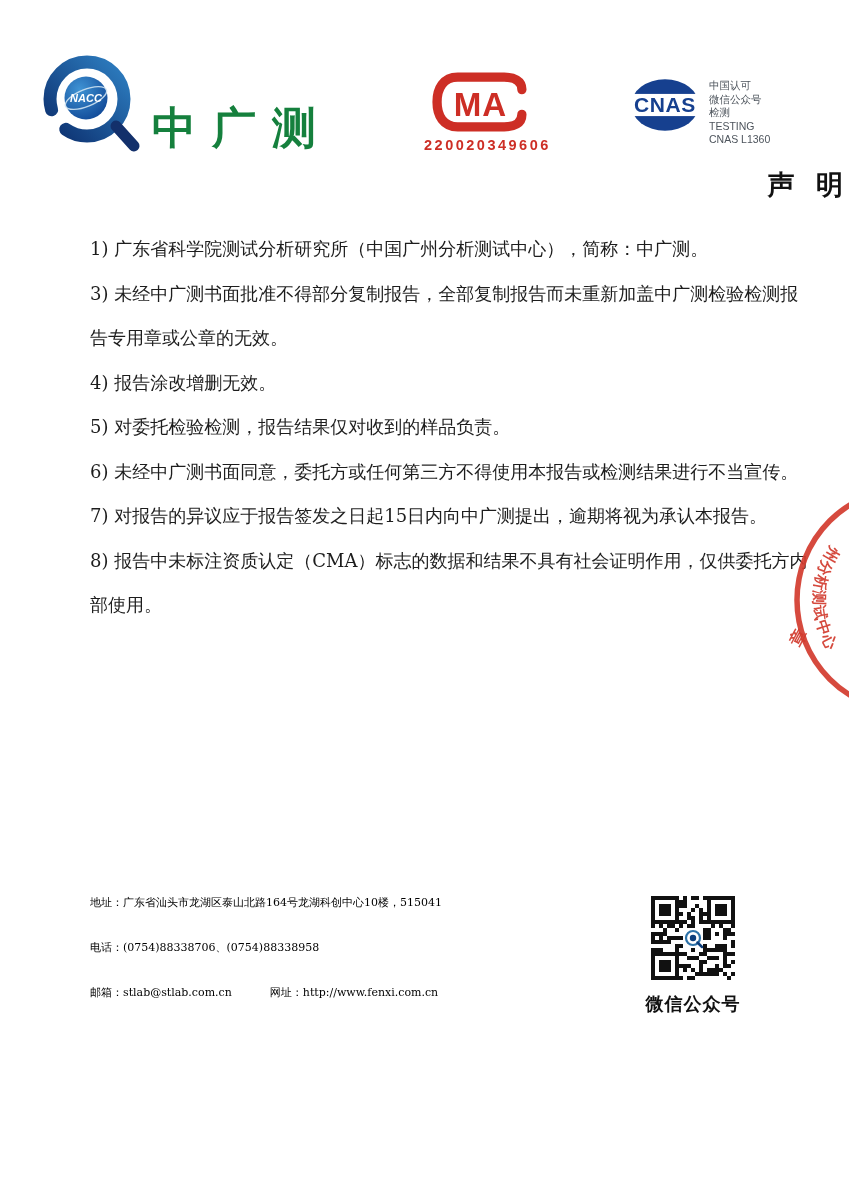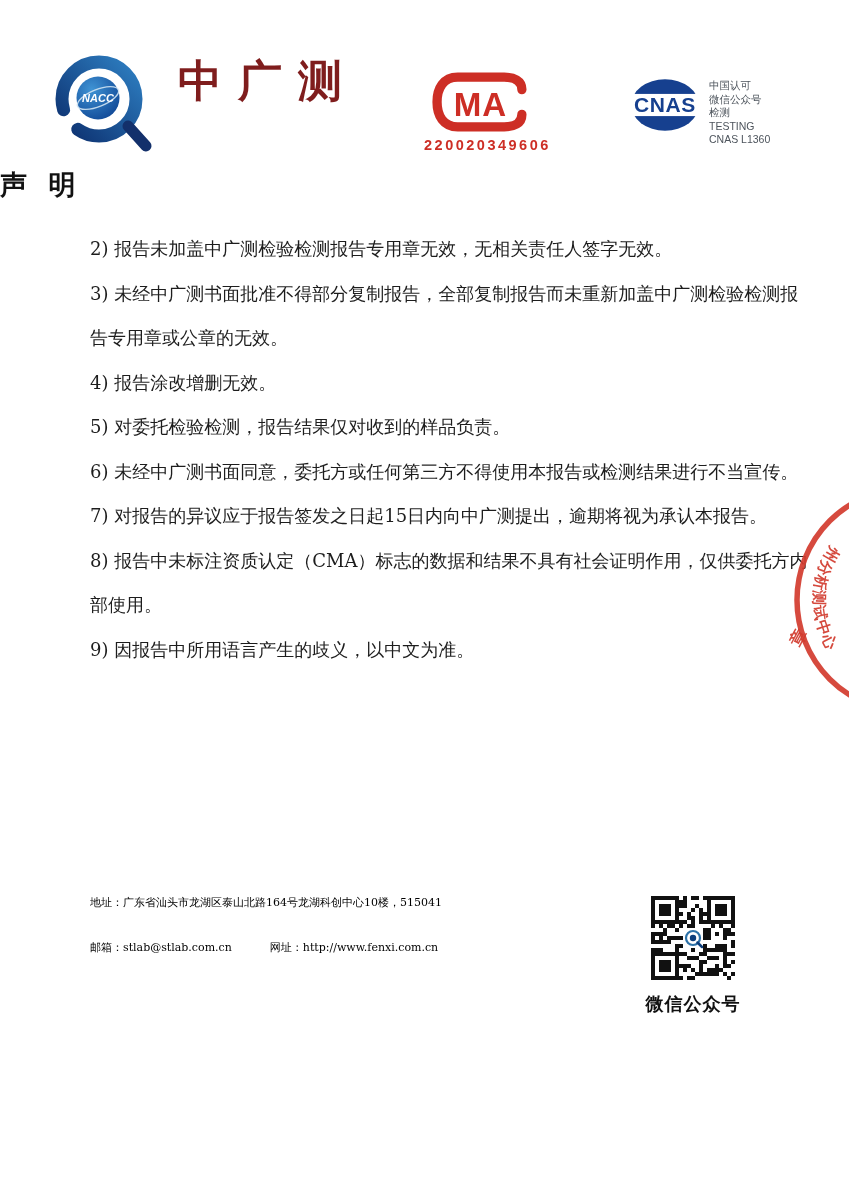--- a/index.html
+++ b/index.html
@@ -1,32 +1,32 @@
 <!DOCTYPE html>
 <html><head>
 <meta charset="utf-8">
 <style>
   html,body{margin:0;padding:0;background:#ffffff;}
   .page{position:relative;width:849px;height:1200px;background:#fff;overflow:hidden;
         font-family:"DejaVu Serif","Liberation Serif",serif;color:#1f1f1f;}
 
   
-  .org-logo{position:absolute;left:48px;top:52px;display:flex;align-items:flex-start;}
+  .org-logo{position:absolute;left:36px;top:52px;display:flex;align-items:flex-end;}
   .org-name{font-family:Liberation Mono, monospace;font-weight:bold;font-size:44px;
-            color:#7f1d1d;letter-spacing:16px;margin-left:24px;white-space:nowrap;}
+            color:#15803d;letter-spacing:16px;margin-left:10px;white-space:nowrap;}
   .cma{position:absolute;left:424px;top:72px;width:112px;text-align:center;}
   .cma-number{font-family:"Liberation Sans",sans-serif;font-weight:bold;color:#cd2e25;
               font-size:14.5px;letter-spacing:2.5px;margin-top:1px;white-space:nowrap;}
   .ilac{position:absolute;left:544px;top:66px;width:84px;height:84px;}
   .cnas{position:absolute;left:630px;top:78px;display:flex;align-items:flex-start;gap:9px;}
   .cnas-lines{font-family:Liberation Sans, sans-serif;font-size:10.5px;line-height:13.5px;
               color:#4d545c;white-space:nowrap;padding-top:1px;}
 
   
-  .doc-title{position:absolute;top:167px;left:0;width:100%;text-align:left;
+  .doc-title{position:absolute;top:167px;left:0;width:100%;text-align:right;
              font-size:27px;font-weight:bold;letter-spacing:6px;color:#111;}
   .statements{position:absolute;left:90px;top:227px;width:700px;font-size:18px;
               line-height:44.5px;white-space:nowrap;color:#1d1d1d;}
 
   
   .stamp{position:absolute;right:0;top:500px;width:72px;height:205px;pointer-events:none;}
 
   
   .footer-rows{position:absolute;left:90px;top:880px;font-size:11px;line-height:45px;
                white-space:nowrap;color:#000000;}
@@ -82,46 +82,48 @@
       <div>微信公众号</div>
       <div>检测</div>
       <div>TESTING</div>
       <div>CNAS L1360</div>
     </div>
   </div>
 
   <div class="doc-title">声 明</div>
 
   <div class="statements">
-    <div>2) 报告未加盖中广测检验检测报告专用章无效，无相关责任人签字无效。</div>
+    <div>1) 广东省科学院测试分析研究所（中国广州分析测试中心），简称：中广测。</div>
     <div>3) 未经中广测书面批准不得部分复制报告，全部复制报告而未重新加盖中广测检验检测报</div>
     <div>告专用章或公章的无效。</div>
     <div>4) 报告涂改增删无效。</div>
     <div>5) 对委托检验检测，报告结果仅对收到的样品负责。</div>
     <div>6) 未经中广测书面同意，委托方或任何第三方不得使用本报告或检测结果进行不当宣传。</div>
     <div>7) 对报告的异议应于报告签发之日起15日内向中广测提出，逾期将视为承认本报告。</div>
     <div>8) 报告中未标注资质认定（CMA）标志的数据和结果不具有社会证明作用，仅供委托方内</div>
     <div>部使用。</div>
-    <div>9) 因报告中所用语言产生的歧义，以中文为准。</div>
   </div>
 
   <svg class="stamp" viewBox="0 0 72 205">
     <defs>
       <path id="sealArc" d="M54.2,45.5 A95,95 0 0 0 54.2,154.5" fill="none"></path>
     </defs>
     <circle cx="132" cy="100" r="112" fill="none" stroke="#d23b2e" stroke-width="5.5" opacity="0.92"></circle>
     <text font-size="15" fill="#d23b2e" font-weight="bold" letter-spacing="1" opacity="0.92">
       <textPath href="#sealArc">州分析测试中心）</textPath>
     </text>
     <text x="12" y="142" font-size="17" fill="#d23b2e" font-weight="bold" opacity="0.92" transform="rotate(-62 22 136)">章</text>
   </svg>
 
   <div class="footer-rows">
     <div>
       <span>地址：</span><span>广东省汕头市龙湖区泰山北路164号龙湖科创中心10楼，515041</span>
+    </div>
+    <div>
+      <span>电话：</span><span>(0754)88338706、(0754)88338958</span>
     </div>
     <div>
       <span>邮箱：</span><span>stlab@stlab.com.cn</span><span class="gap"></span><span>网址：</span><span>http://www.fenxi.com.cn</span>
     </div>
   </div>
 
   <div class="qr-block">
     <div id="qr"><svg width="84" height="84" viewBox="0 0 84 84">
           <rect x="0" y="0" width="4" height="4" fill="#111"></rect>
           <rect x="4" y="0" width="4" height="4" fill="#111"></rect>

